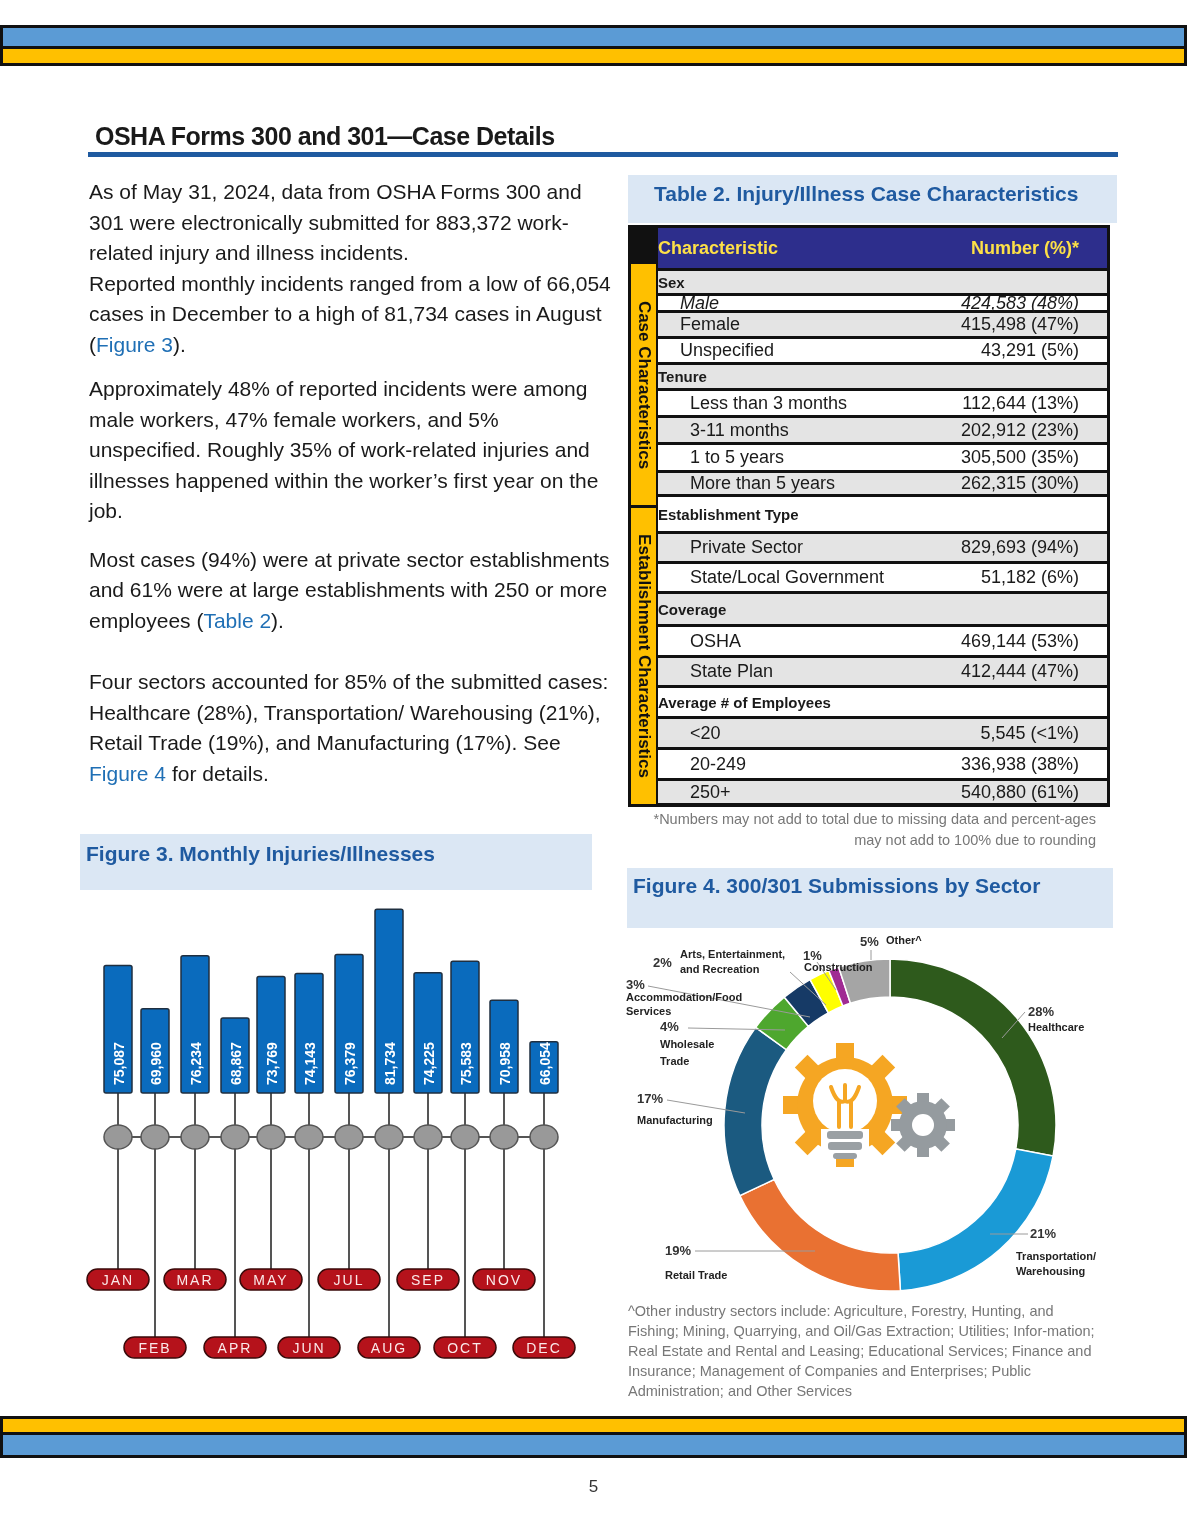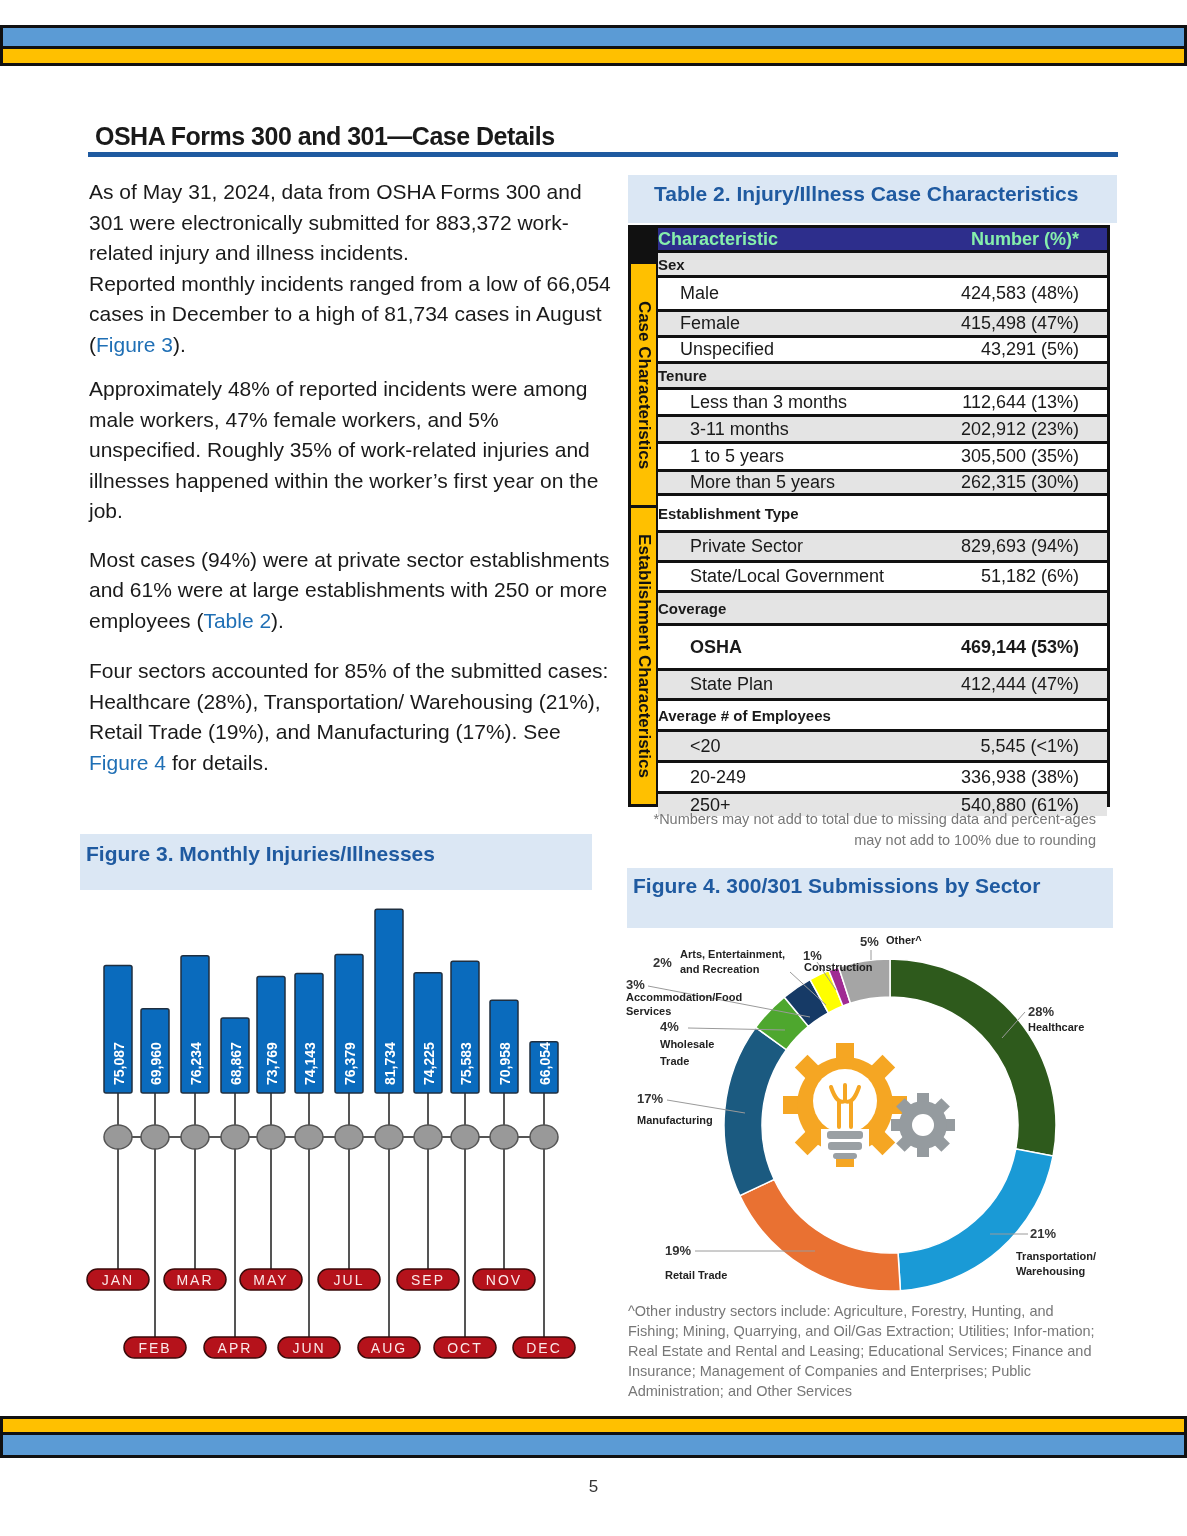--- a/index.html
+++ b/index.html
@@ -34,21 +34,21 @@
 
   
   #table2 { position: absolute; left: 628px; top: 225px; width: 482px; height: 582px;
             background: #111; box-sizing: border-box; padding: 3px; }
   .side { position: absolute; left: 3px; width: 25px; background: #ffc000; }
   .side span { position: absolute; left: 50%; top: 50%; transform: translate(-50%,-50%) rotate(90deg);
                white-space: nowrap; font-weight: bold; font-size: 17px; color: #111; }
   #side-case { top: 39px; height: 241px; }
   #side-est { top: 283px; height: 296px; }
   .tbl-main { position: absolute; left: 30px; right: 3px; top: 3px; }
-  .thead { height: 22px; background: #2d2e8c; color: #86efac; font-weight: bold; font-size: 18px;
+  .thead { height: 40px; background: #2d2e8c; color: #fde047; font-weight: bold; font-size: 18px;
            display: flex; justify-content: space-between; align-items: center; padding: 0 28px 0 0; margin-bottom: 3px; }
   .thead span:first-child { padding-left: 0; }
   .trow { display: flex; justify-content: space-between; align-items: center; font-size: 18px;
           margin-bottom: 3px; padding-right: 28px; box-sizing: border-box; }
   .trow.g { background: #e4e4e4; }
   .trow.w { background: #fff; }
   .trow.cat { font-weight: bold; font-size: 15px; }
   .trow .lbl.l1 { padding-left: 22px; }
   .trow .lbl.l2 { padding-left: 32px; }
   .footnote { position: absolute; font-size: 14.5px; color: #777; line-height: 21px; }
@@ -68,21 +68,21 @@
   <div class="stripe gold"></div>
 </div>
 
 <div class="title">OSHA Forms 300 and 301—Case Details</div>
 <div class="title-rule"></div>
 
 <div class="body-text" style="top:177px;">
   <p style="margin-bottom:0">As of May 31, 2024, data from OSHA Forms 300 and 301 were electronically submitted for 883,372 work-related injury and illness incidents.</p>
   <p><span>Reported monthly incidents ranged from a low of 66,054 cases in December to a high of 81,734 cases in August (</span><span class="link">Figure 3</span><span>).</span></p>
   <p style="margin-bottom:18px">Approximately 48% of reported incidents were among male workers, 47% female workers, and 5% unspecified. Roughly 35% of work-related injuries and illnesses happened within the worker’s first year on the job.</p>
-  <p style="margin-bottom:20px"><span>Most cases (94%) were at private sector establishments and 61% were at large establishments with 250 or more employees (</span><span class="link">Table 2</span><span>).</span></p>
+  <p style="margin-bottom:31px"><span>Most cases (94%) were at private sector establishments and 61% were at large establishments with 250 or more employees (</span><span class="link">Table 2</span><span>).</span></p>
   <p><span>Four sectors accounted for 85% of the submitted cases: Healthcare (28%), Transportation/ Warehousing (21%), Retail Trade (19%), and Manufacturing (17%). See </span><span class="link">Figure 4</span><span> for details.</span></p>
 </div>
 
 <div id="table-caption" class="caption">Table 2. Injury/Illness Case Characteristics</div>
 
 <div id="table2">
   <div id="side-case" class="side">
       <span>Case Characteristics</span>
     </div>
   <div id="side-est" class="side">
@@ -90,21 +90,21 @@
     </div>
   <div class="tbl-main" id="tbl-main">
     <div class="thead">
       <span>Characteristic</span>
       <span>Number (%)*</span>
     </div>
   <div class="trow g cat" style="height: 22px;">
         <span class="lbl ">Sex</span>
         <span></span>
       </div>
-      <div class="trow w" style="height: 31px;">
+      <div class="trow w" style="height: 14px; font-style: italic;">
         <span class="lbl l1">Male</span>
         <span>424,583 (48%)</span>
       </div>
       <div class="trow g" style="height: 23px;">
         <span class="lbl l1">Female</span>
         <span>415,498 (47%)</span>
       </div>
       <div class="trow w" style="height: 23px;">
         <span class="lbl l1">Unspecified</span>
         <span>43,291 (5%)</span>
@@ -138,21 +138,21 @@
         <span>829,693 (94%)</span>
       </div>
       <div class="trow w" style="height: 27px;">
         <span class="lbl l2">State/Local Government</span>
         <span>51,182 (6%)</span>
       </div>
       <div class="trow g cat" style="height: 30px;">
         <span class="lbl ">Coverage</span>
         <span></span>
       </div>
-      <div class="trow w" style="height: 42px; font-weight: bold;">
+      <div class="trow w" style="height: 28px;">
         <span class="lbl l2">OSHA</span>
         <span>469,144 (53%)</span>
       </div>
       <div class="trow g" style="height: 27px;">
         <span class="lbl l2">State Plan</span>
         <span>412,444 (47%)</span>
       </div>
       <div class="trow w cat" style="height: 28px;">
         <span class="lbl ">Average # of Employees</span>
         <span></span>

